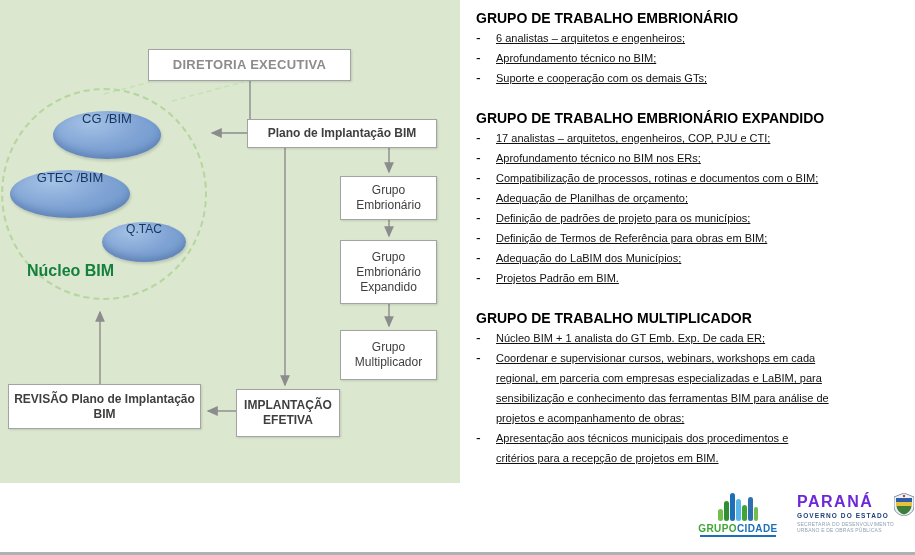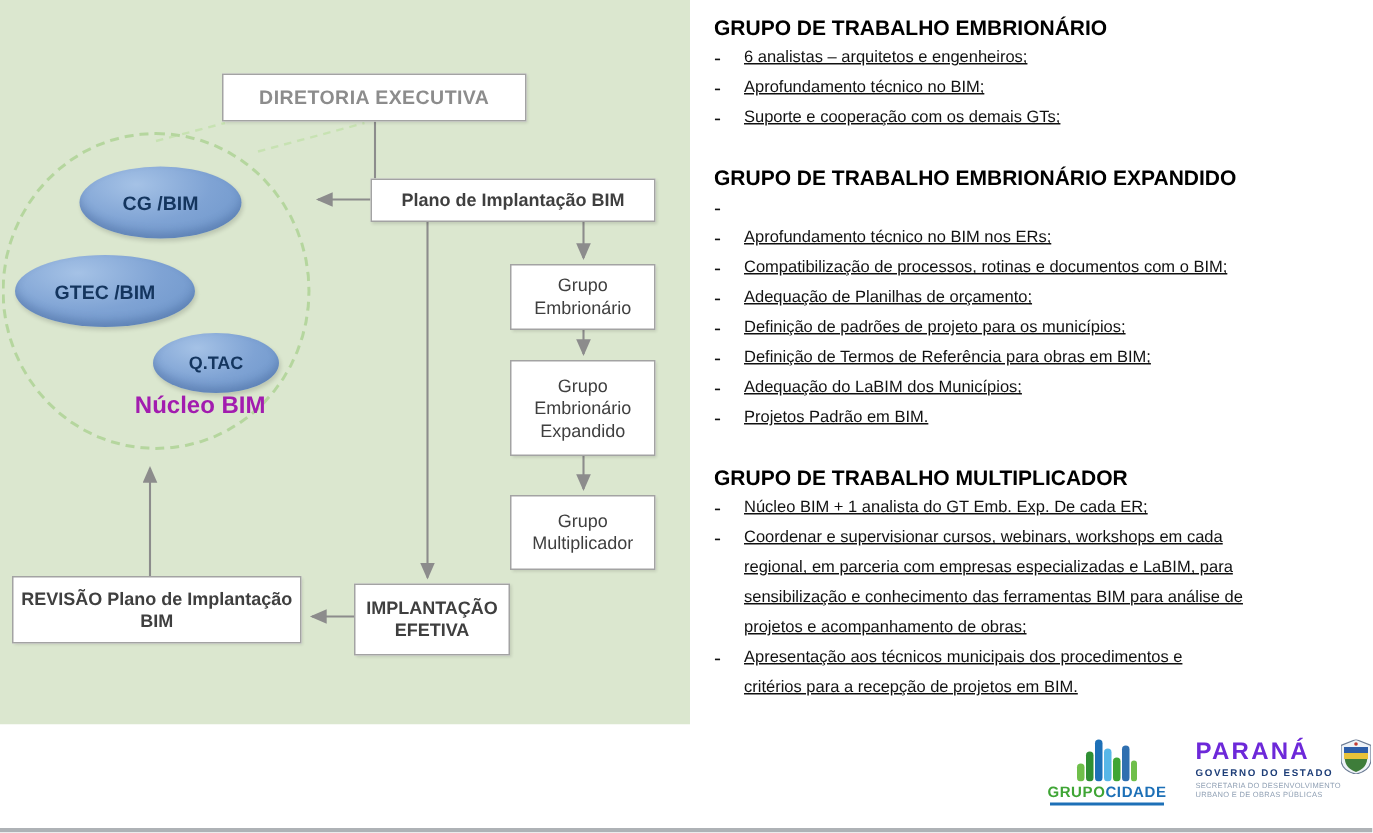--- a/index.html
+++ b/index.html
@@ -14,31 +14,31 @@
   .lines { position:absolute; left:0; top:0; }
   .ln { stroke:#8c8c8c; stroke-width:1.4; fill:none; }
   .dashedln { stroke:#c7e2b2; stroke-width:1.6; stroke-dasharray:5 4; fill:none; }
 
   .dashed-circle {
     position:absolute; left:1px; top:88px; width:206px; height:212px;
     border:2px dashed #b5d69e; border-radius:50%;
   }
   .ellipse {
     position:absolute; border-radius:50%;
-    display:flex; align-items:center; justify-content:center;
-    font-weight:bold; color:#14355e; font-size:13px;
+    display:flex; justify-content:center;
+    font-weight:normal; color:#14355e; font-size:13px;
     background:radial-gradient(ellipse at 35% 25%, #a5c2e6 0%, #7fa3d4 50%, #6b94c9 100%);
     box-shadow:inset 0 -4px 6px rgba(30,60,110,0.25), 1px 2px 3px rgba(0,0,0,0.15);
   }
   .el-cg   { left:53px;  top:111px; width:108px; height:48px; }
   .el-gtec { left:10px;  top:170px; width:120px; height:48px; }
   .el-qtac { left:102px; top:222px; width:84px;  height:40px; font-size:12px; }
   .nucleo-label {
-    position:absolute; left:27px; top:262px; width:150px; text-align:right;
-    font-size:16px; font-weight:bold; color:#a21caf;
+    position:absolute; left:27px; top:262px; width:150px; text-align:left;
+    font-size:16px; font-weight:bold; color:#15803d;
   }
 
   .box {
     position:absolute; background:#fff; border:1px solid #a3a3a3;
     display:flex; align-items:center; justify-content:center; text-align:center;
     color:#3f3f3f; box-shadow:1px 1px 2px rgba(0,0,0,0.12);
     font-size:12px; line-height:1.25; padding:2px 4px;
   }
   .bx-diretoria { left:148px; top:49px;  width:203px; height:32px; font-size:13px; font-weight:bold; color:#8c8c8c; letter-spacing:0.3px; }
   .bx-plano     { left:247px; top:119px; width:190px; height:29px; font-weight:600; }
@@ -161,20 +161,23 @@
           </div>
   </div>
 </div>
   </div>
 
   <div class="section">
     <div class="sec-title">GRUPO DE TRABALHO EMBRIONÁRIO EXPANDIDO</div>
     <div>
   <div class="bullet">
     <div class="marker">-</div>
+    <div class="blines">
+            <div class="bullet-line">17 analistas – arquitetos, engenheiros, COP, PJU e CTI;</div>
+          </div>
   </div>
 
   <div class="bullet">
     <div class="marker">-</div>
     <div class="blines">
             <div class="bullet-line">Aprofundamento técnico no BIM nos ERs;</div>
           </div>
   </div>
 
   <div class="bullet">

